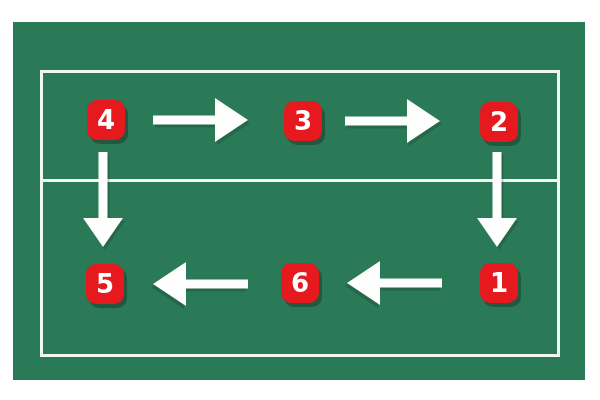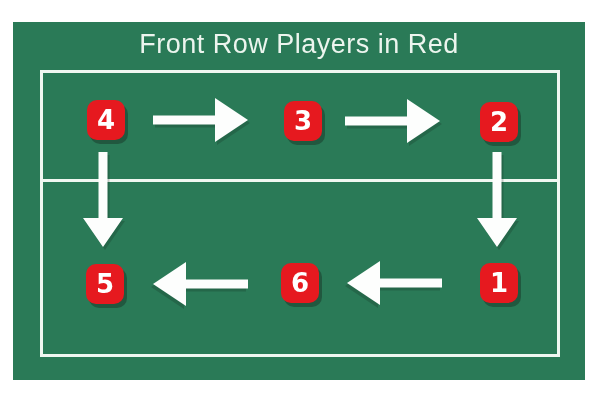--- a/index.html
+++ b/index.html
@@ -85,21 +85,20 @@
   .a-bottom-right { left: 333px; top: 238px; }
   .a-side-left    { left: 69px;  top: 130px; }
   .a-side-right   { left: 463px; top: 130px; }
 </style>
 </head>
 <body>
 
 <div class="page">
   <div class="board">
 
-    <div class="title">Front Row Players in Red</div>
 
     <div class="court"></div>
     <div class="net-line"></div>
 
     <div class="player p4">4</div>
     <div class="player p3">3</div>
     <div class="player p2">2</div>
 
     <div class="player p5">5</div>
     <div class="player p6">6</div>

